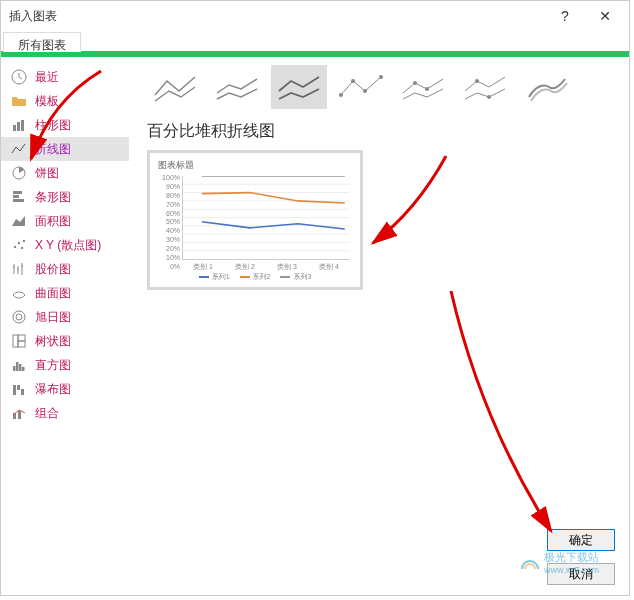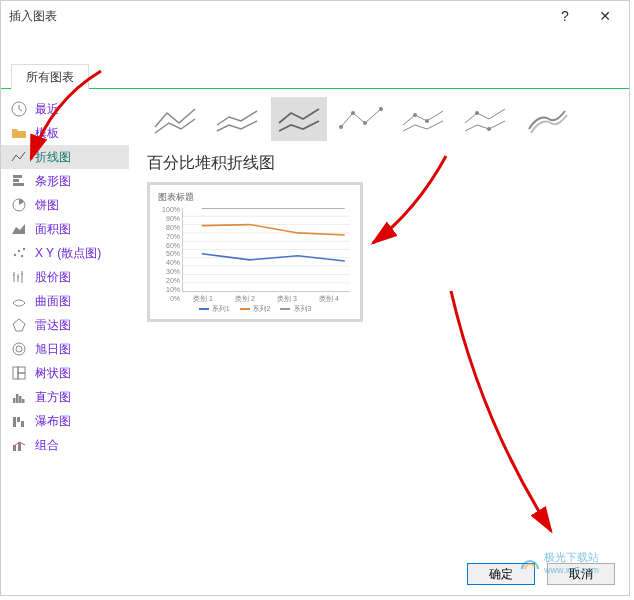--- a/index.html
+++ b/index.html
@@ -2,43 +2,43 @@
 <html><head>
 <meta charset="utf-8">
 <style>
 * { box-sizing: border-box; margin: 0; padding: 0; }
 body { font-family: "Microsoft YaHei", sans-serif; font-size: 12px; background: #fff; color: #333; width: 634px; height: 600px; overflow: hidden; position: relative; }
 .dialog { width: 630px; height: 596px; border: 1px solid #ccc; position: relative; background: #fff; }
 .titlebar { height: 30px; display: flex; align-items: center; justify-content: space-between; padding: 12px 8px; }
 .titlebar .title { font-size: 12px; color: #333; }
 .titlebar .controls { display: flex; gap: 8px; }
 .titlebar .ctrl { width: 32px; height: 24px; display: flex; align-items: center; justify-content: center; cursor: pointer; color: #333; font-size: 14px; }
-.tab-row { height: 26px; border-bottom: 1px solid #22c55e; display: flex; padding-left: 10px; margin-top: 32px; }
+.tab-row { height: 26px; border-bottom: 6px solid #22c55e; display: flex; padding-left: 2px; }
 .tab { padding: 4px 14px; border: 1px solid #ddd; border-bottom: 1px solid #fff; background: #fff; font-size: 12px; position: relative; top: 1px; }
 .body { display: flex; height: 480px; }
 .sidebar { width: 128px; padding: 8px 0; }
-.sb-item { display: flex; align-items: center; height: 24px; padding: 0 10px; gap: 8px; cursor: pointer; font-size: 12px; color: #6d28d9; }
-.sb-item.selected { background: #e4e4e4; color: #0f766e; }
+.sb-item { display: flex; align-items: center; height: 24px; padding: 0 10px; gap: 8px; cursor: pointer; font-size: 12px; color: #be185d; }
+.sb-item.selected { background: #e4e4e4; color: #a21caf; }
 .sb-icon { width: 16px; height: 16px; display: flex; align-items: center; justify-content: center; }
 .main { flex: 1; padding: 8px 18px; }
 .thumbs { display: flex; gap: 6px; margin-bottom: 12px; }
 .thumb { width: 56px; height: 44px; border: 1px solid transparent; display: flex; align-items: center; justify-content: center; cursor: pointer; }
 .thumb.selected { background: #ddd; }
 .chart-title { font-size: 16px; margin: 10px 0 8px 0; color: #333; }
 .preview { width: 216px; height: 140px; border: 3px solid #d8d8d8; padding: 6px 8px; }
 .preview-title { text-align: left; font-size: 9px; color: #666; margin-bottom: 2px; }
 .chart-area { position: relative; width: 100%; height: 96px; }
 .ylab { position: absolute; left: 0; top: 0; height: 100%; width: 22px; display: flex; flex-direction: column; justify-content: space-between; font-size: 7px; color: #888; text-align: right; }
 .plot { position: absolute; left: 24px; right: 2px; top: 2px; bottom: 10px; border-left: 1px solid #ccc; border-bottom: 1px solid #ccc; }
 .plot svg { width: 100%; height: 100%; }
 .xlab { position: absolute; bottom: -2px; left: 24px; right: 2px; display: flex; justify-content: space-around; font-size: 7px; color: #888; }
 .legend { display: flex; justify-content: center; gap: 10px; font-size: 7px; color: #888; margin-top: 2px; }
 .lg { display: flex; align-items: center; gap: 3px; }
 .lg-line { width: 10px; height: 2px; }
-.footer { position: absolute; bottom: 10px; right: 14px; display: flex; gap: 12px; }
+.footer { position: absolute; bottom: 10px; right: 14px; display: flex; gap: 12px; flex-direction: column; }
 .btn { min-width: 68px; height: 22px; border: 1px solid #adadad; background: #f0f0f0; font-size: 12px; cursor: pointer; }
 .btn.primary { border: 1px solid #0078d7; }
 .arrow { position: absolute; pointer-events: none; }
 .watermark { position: absolute; right: 30px; bottom: 20px; font-size: 11px; color: #1b95cf; opacity: 0.55; display: flex; align-items: center; gap: 4px; pointer-events: none; }
 .wm-sub { font-size: 9px; color: #1b95cf; }
 .wm-logo { width: 20px; height: 16px; }
 </style>
 </head>
 <body>
 
@@ -67,46 +67,56 @@
           <span>最近</span>
         </div>
       <div class="sb-item">
           <span class="sb-icon">
             <svg viewBox="0 0 16 16">
               <path d="M1 4h5l1 2h8v7H1z" fill="#e6b255"></path>
             </svg>
           </span>
           <span>模板</span>
         </div>
+      <div class="sb-item">
+          <span class="sb-icon">
+            <svg viewBox="0 0 16 16">
+              <rect x="2" y="8" width="3" height="6" fill="#888"></rect>
+              <rect x="6" y="5" width="3" height="9" fill="#888"></rect>
+              <rect x="10" y="3" width="3" height="11" fill="#888"></rect>
+            </svg>
+          </span>
+          <span>柱形图</span>
+        </div>
       <div class="sb-item selected">
           <span class="sb-icon">
             <svg viewBox="0 0 16 16">
               <polyline points="1,12 5,6 9,10 14,3" fill="none" stroke="#555"></polyline>
             </svg>
           </span>
           <span>折线图</span>
+        </div>
+      <div class="sb-item">
+          <span class="sb-icon">
+            <svg viewBox="0 0 16 16">
+              <circle cx="8" cy="8" r="6" fill="none" stroke="#888"></circle>
+              <path d="M8 8V2a6 6 0 015 3z" fill="#888"></path>
+            </svg>
+          </span>
+          <span>饼图</span>
         </div>
       <div class="sb-item">
           <span class="sb-icon">
             <svg viewBox="0 0 16 16">
               <rect x="2" y="2" width="9" height="3" fill="#888"></rect>
               <rect x="2" y="6" width="6" height="3" fill="#888"></rect>
               <rect x="2" y="10" width="11" height="3" fill="#888"></rect>
             </svg>
           </span>
           <span>条形图</span>
-        </div>
-      <div class="sb-item">
-          <span class="sb-icon">
-            <svg viewBox="0 0 16 16">
-              <circle cx="8" cy="8" r="6" fill="none" stroke="#888"></circle>
-              <path d="M8 8V2a6 6 0 015 3z" fill="#888"></path>
-            </svg>
-          </span>
-          <span>饼图</span>
         </div>
       <div class="sb-item">
           <span class="sb-icon">
             <svg viewBox="0 0 16 16">
               <path d="M1 13L5 6l4 3 5-6v10z" fill="#888"></path>
             </svg>
           </span>
           <span>面积图</span>
         </div>
       <div class="sb-item">
@@ -129,28 +139,20 @@
           </span>
           <span>股价图</span>
         </div>
       <div class="sb-item">
           <span class="sb-icon">
             <svg viewBox="0 0 16 16">
               <path d="M2 10c3-4 9-4 12 0-3 4-9 4-12 0z" fill="none" stroke="#888"></path>
             </svg>
           </span>
           <span>曲面图</span>
-        </div>
-      <div class="sb-item">
-          <span class="sb-icon">
-            <svg viewBox="0 0 16 16">
-              <polygon points="8,2 14,7 11,14 5,14 2,7" fill="none" stroke="#888"></polygon>
-            </svg>
-          </span>
-          <span>雷达图</span>
         </div>
       <div class="sb-item">
           <span class="sb-icon">
             <svg viewBox="0 0 16 16">
               <circle cx="8" cy="8" r="6" fill="none" stroke="#888"></circle>
               <circle cx="8" cy="8" r="3" fill="none" stroke="#888"></circle>
             </svg>
           </span>
           <span>旭日图</span>
         </div>

